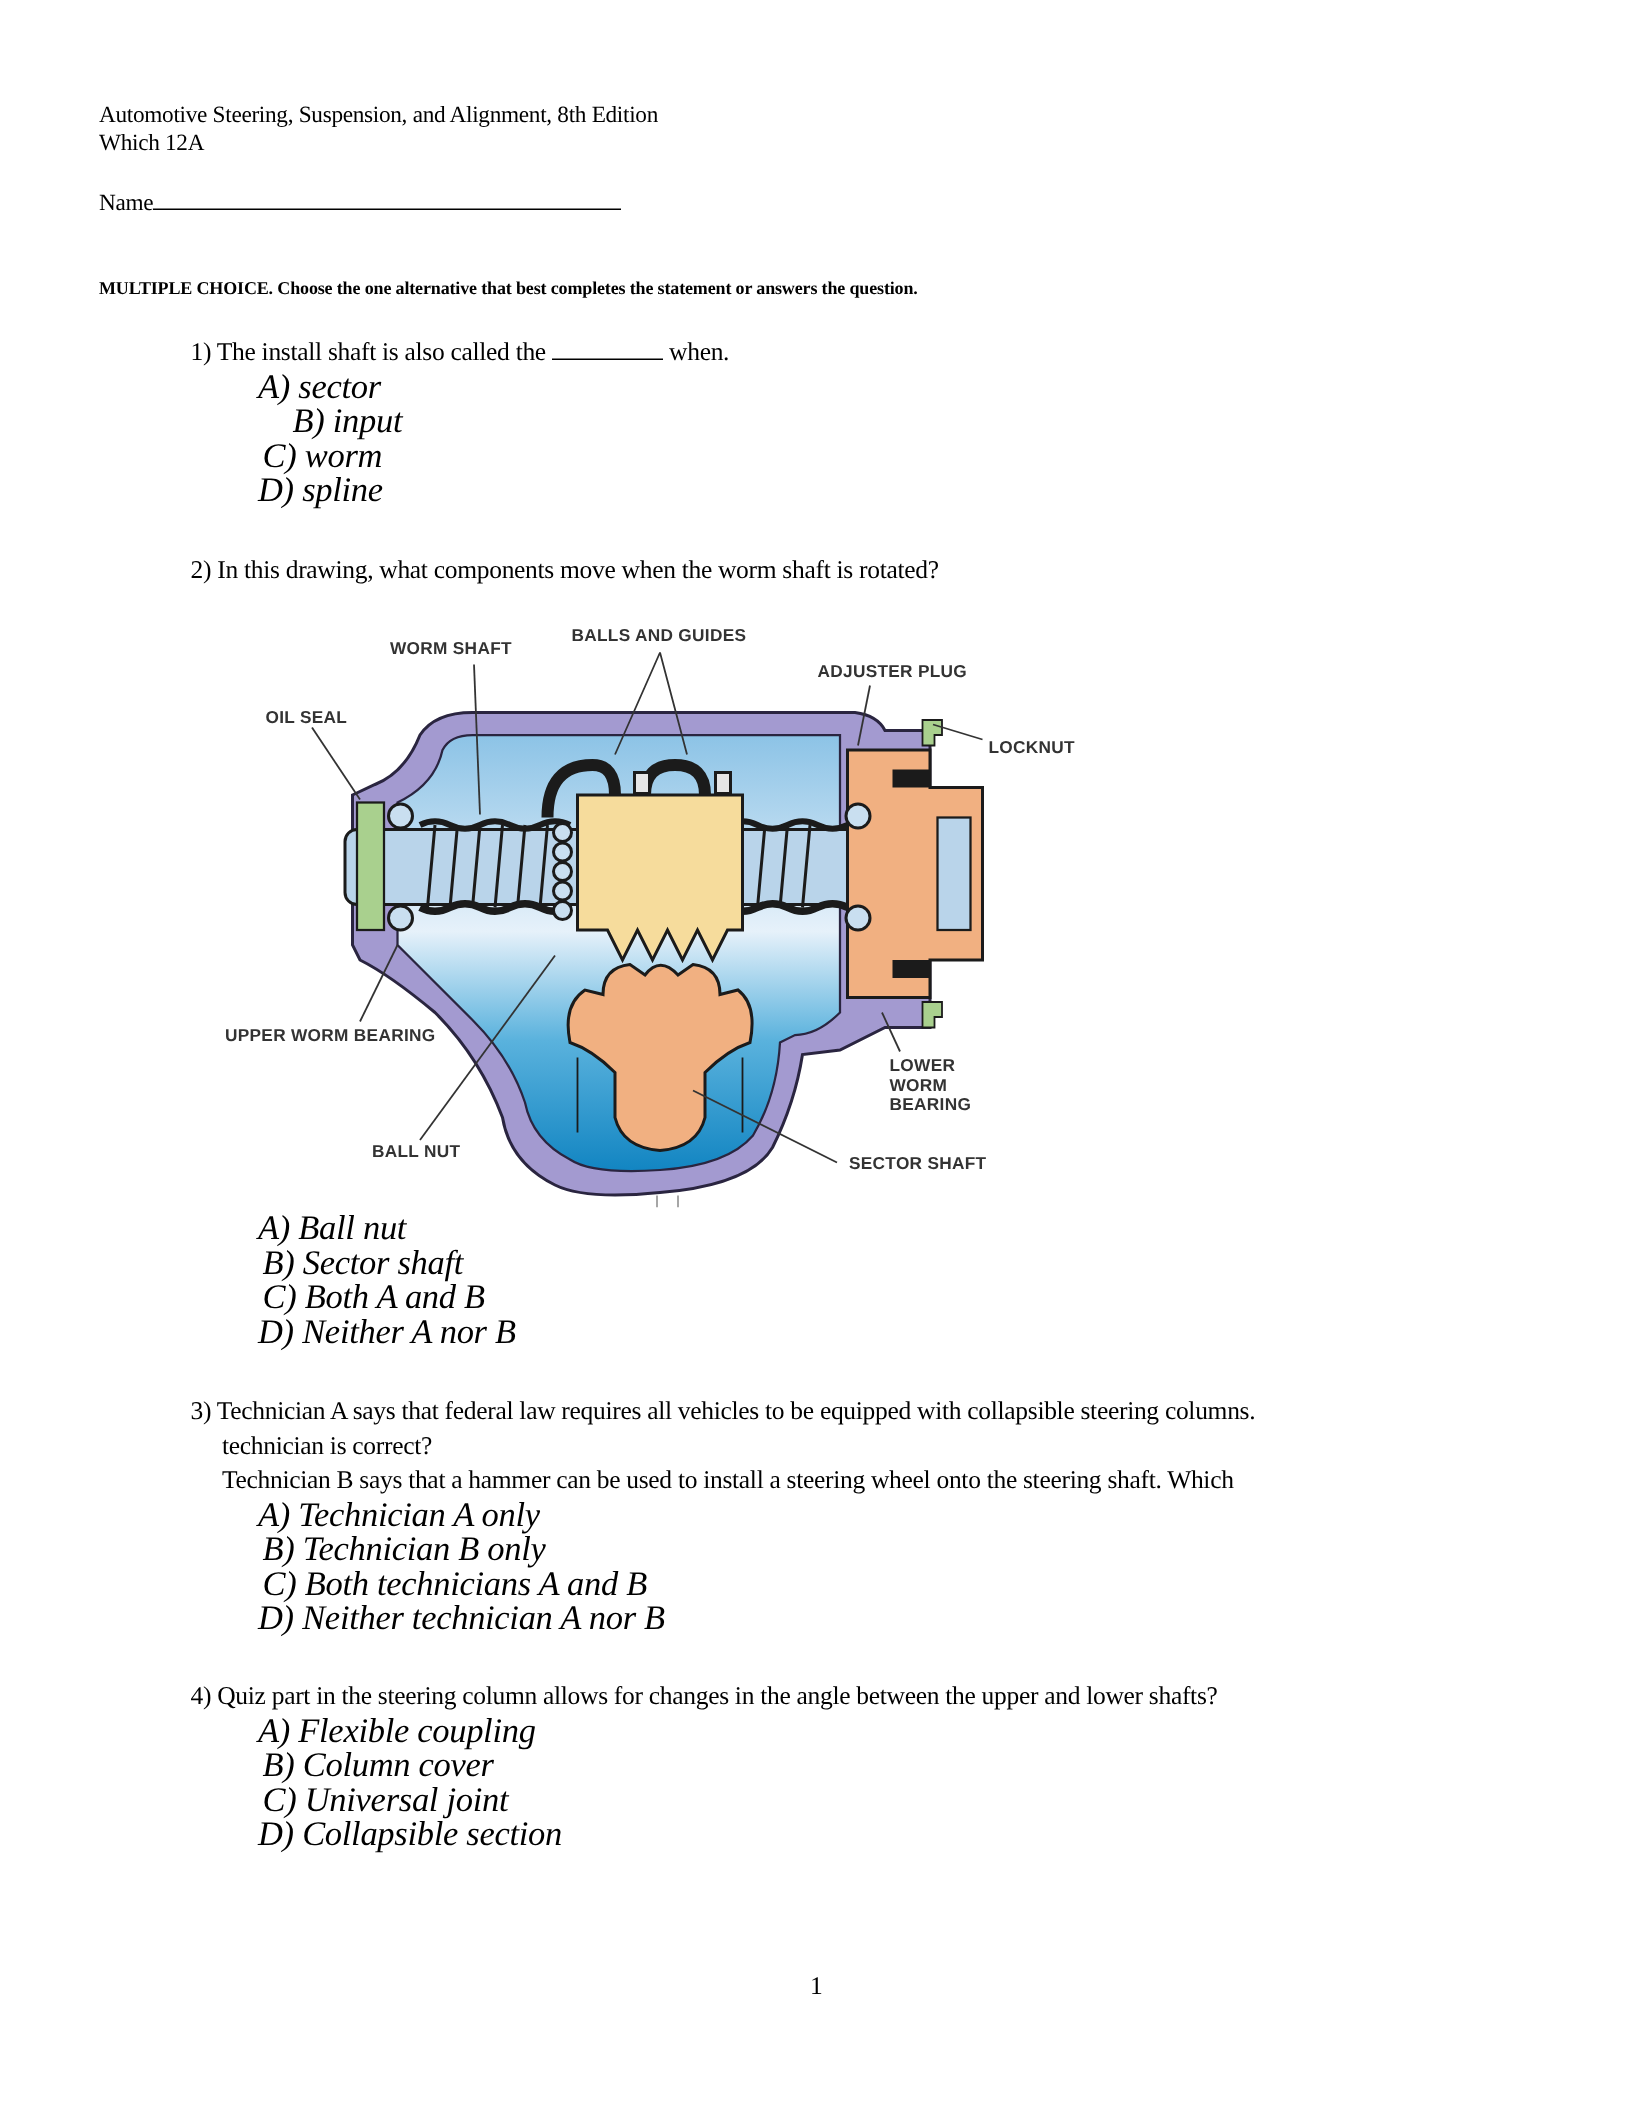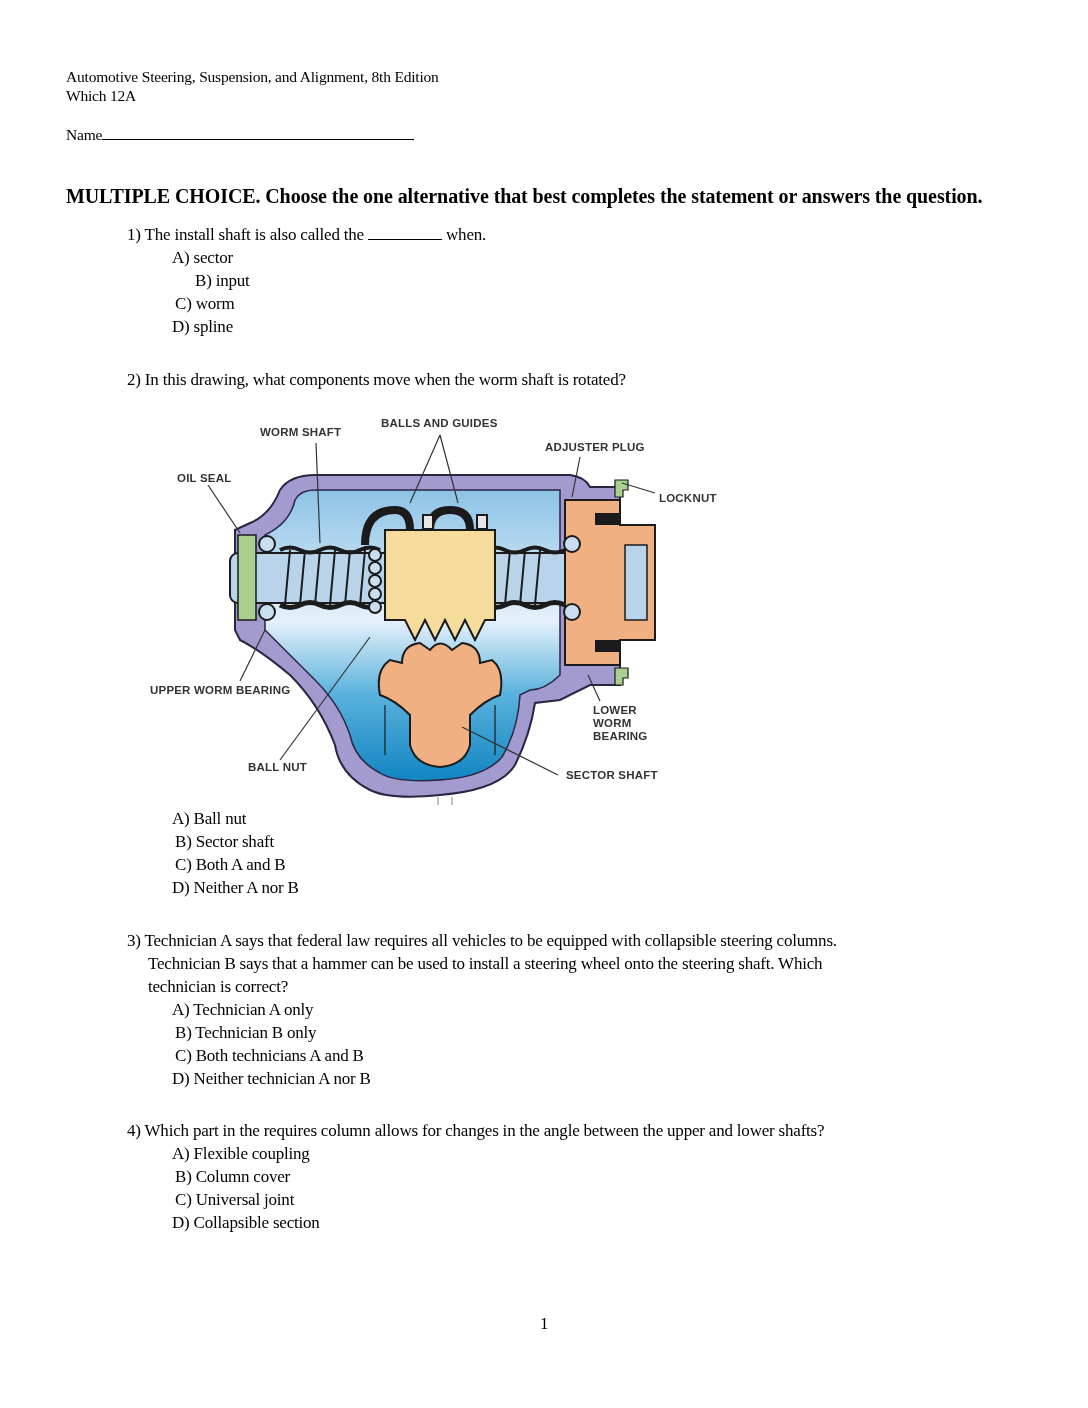--- a/index.html
+++ b/index.html
@@ -3,25 +3,25 @@
   <meta charset="utf-8">
   <style>
     html, body { margin: 0; padding: 0; background: #ffffff; }
     body {
       width: 1088px; height: 1408px; position: relative; overflow: hidden;
       font-family: "Liberation Serif", "DejaVu Serif", serif; color: #000;
     }
     .abs { position: absolute; }
     .hdr { left: 66px; font-size: 15.5px; line-height: 19px; letter-spacing: -0.2px; }
     .name-line { display: inline-block; width: 312px; border-bottom: 1px solid #000; height: 14px; vertical-align: baseline; }
-    .instr { left: 66px; top: 185px; font-size: 20px; font-weight: bold; letter-spacing: -0.1px; }
+    .instr { left: 66px; top: 185px; font-size: 12px; font-weight: bold; letter-spacing: -0.1px; }
     .q { font-size: 17px; line-height: 23px; letter-spacing: -0.2px; }
     .q-stem { position: absolute; left: 127px; }
     .q-stem .cont { padding-left: 21px; display: block; }
-    .opt { position: absolute; left: 172px; font-size: 17px; line-height: 23px; letter-spacing: -0.2px; }
+    .opt { position: absolute; left: 172px; font-size: 23px; line-height: 23px; letter-spacing: -0.2px; font-style: italic; }
     .opt.shift { left: 175px; }
     .blank { display: inline-block; width: 74px; border-bottom: 1px solid #000; height: 14px; }
     .pageno { left: 540px; top: 1314px; font-size: 17px; }
     .diagram { position: absolute; left: 140px; top: 405px; width: 580px; height: 400px; }
     .lbl { font-family: "Liberation Sans", "DejaVu Sans", sans-serif; font-weight: bold; font-size: 11.5px; fill: #333; letter-spacing: 0.2px; }
   </style>
 </head>
 <body>
 
 <div class="abs hdr" style="top:67px;">Automotive Steering, Suspension, and Alignment, 8th Edition</div>
@@ -129,30 +129,30 @@
 </svg>
 
 <div class="opt" style="top:807px;"><span>A)</span> <span>Ball nut</span></div>
 <div class="opt shift" style="top:830px;"><span>B)</span> <span>Sector shaft</span></div>
 <div class="opt shift" style="top:853px;"><span>C)</span> <span>Both A and B</span></div>
 <div class="opt" style="top:876px;"><span>D)</span> <span>Neither A nor B</span></div>
 
 <div class="q q-stem" style="top:929px;">
   <span>3)</span>
   <span>Technician A says that federal law requires all vehicles to be equipped with collapsible steering columns.</span>
+  <span class="cont">technician is correct?</span>
   <span class="cont">Technician B says that a hammer can be used to install a steering wheel onto the steering shaft. Which</span>
-  <span class="cont">technician is correct?</span>
 </div>
 <div class="opt" style="top:998px;"><span>A)</span> <span>Technician A only</span></div>
 <div class="opt shift" style="top:1021px;"><span>B)</span> <span>Technician B only</span></div>
 <div class="opt shift" style="top:1044px;"><span>C)</span> <span>Both technicians A and B</span></div>
 <div class="opt" style="top:1067px;"><span>D)</span> <span>Neither technician A nor B</span></div>
 
 <div class="q q-stem" style="top:1119px;">
   <span>4)</span>
-  <span>Which part in the requires column allows for changes in the angle between the upper and lower shafts?</span>
+  <span>Quiz part in the steering column allows for changes in the angle between the upper and lower shafts?</span>
 </div>
 <div class="opt" style="top:1142px;"><span>A)</span> <span>Flexible coupling</span></div>
 <div class="opt shift" style="top:1165px;"><span>B)</span> <span>Column cover</span></div>
 <div class="opt shift" style="top:1188px;text-align:center;"><span>C)</span> <span>Universal joint</span></div>
 <div class="opt" style="top:1211px;"><span>D)</span> <span>Collapsible section</span></div>
 
 <div class="abs pageno">1</div>
 
 </body></html>

